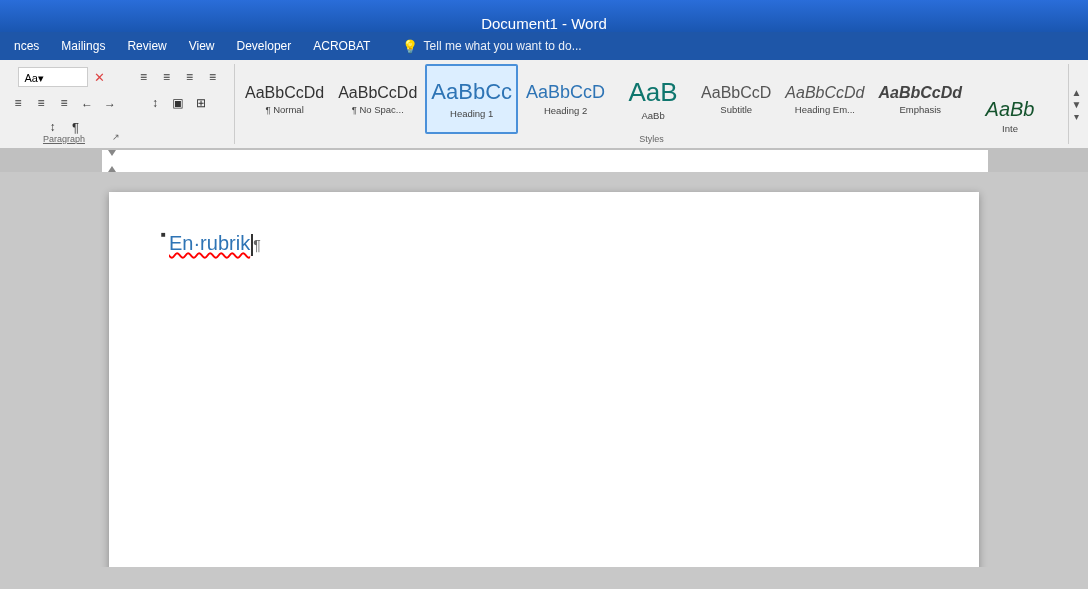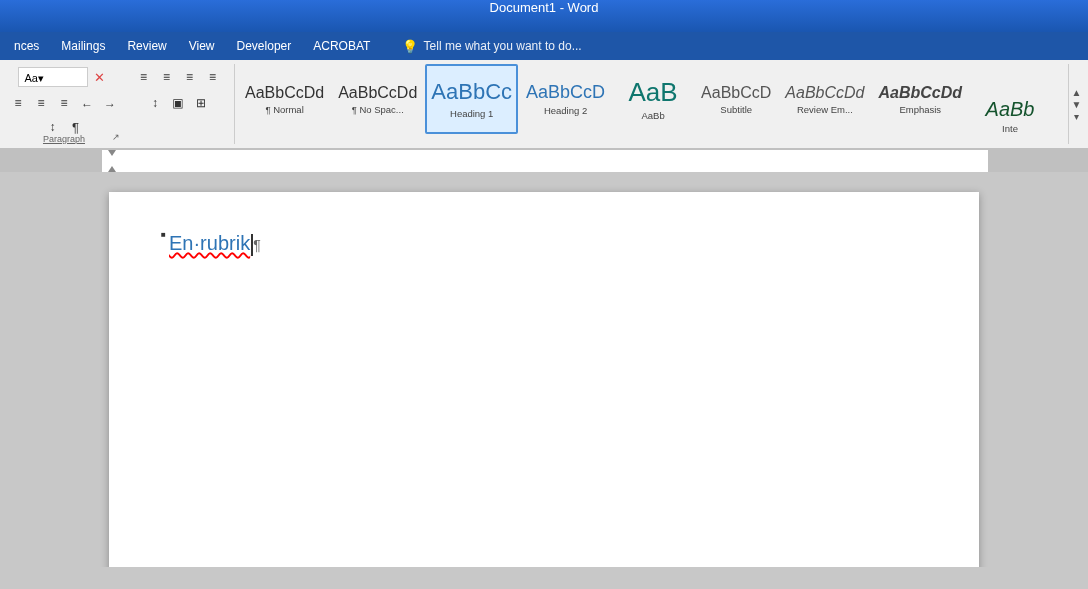--- a/index.html
+++ b/index.html
@@ -4,24 +4,24 @@
   <style>
     * { margin: 0; padding: 0; box-sizing: border-box; }
     body { font-family: 'Segoe UI', Arial, sans-serif; background: #c8c8c8; overflow: hidden; width: 1088px; height: 589px; }
 
     
     .title-bar {
       background: #1e5799;
       background: linear-gradient(to bottom, #2a6dd9, #1a56b0);
       height: 32px;
       display: flex;
-      align-items: flex-start;
+      align-items: flex-end;
       justify-content: center;
       color: white;
-      font-size: 13px;
+      font-size: 15px;
     }
 
     
     .menu-bar {
       background: #1e56a8;
       height: 28px;
       display: flex;
       align-items: center;
       padding: 0 4px;
       color: white;
@@ -346,41 +346,42 @@
           <div class="style-name">AaBb</div>
         </div>
 
         <div class="style-item">
           <div class="style-preview subtitle" style="font-size:16px;color:#555;">AaBbCcD</div>
           <div class="style-name">Subtitle</div>
         </div>
 
         <div class="style-item">
           <div class="style-preview subtle-em" style="font-size:16px;color:#555;font-style:italic;">AaBbCcDd</div>
-          <div class="style-name">Review Em...</div>
+          <div class="style-name">Heading Em...</div>
         </div>
 
         <div class="style-item">
           <div class="style-preview emphasis" style="font-size:16px;color:#444;font-style:italic;">AaBbCcDd</div>
           <div class="style-name">Emphasis</div>
         </div>
 
         <div class="style-item">
           <div class="style-preview intense" style="font-size:20px;color:#14532d;font-style:italic;margin-top:32px;">AaBb</div>
           <div class="style-name">Inte</div>
         </div>
 
       </div>
 
       <div class="styles-scroll-btn">
         <span>▲</span>
         <span>▼</span>
         <span>▾</span>
       </div>
 
+      <div style="position:absolute;bottom:0;left:0;right:20px;text-align:center;font-size:9px;color:#666;pointer-events:none;">Styles</div>
     </div>
 
   </div>
 </div>
 
 <div class="ruler-outer">
   <div class="ruler-grey-left"></div>
   <div class="ruler-white">
 
     <div class="indent-marker-top" style="left:6px;top:0;"></div>

